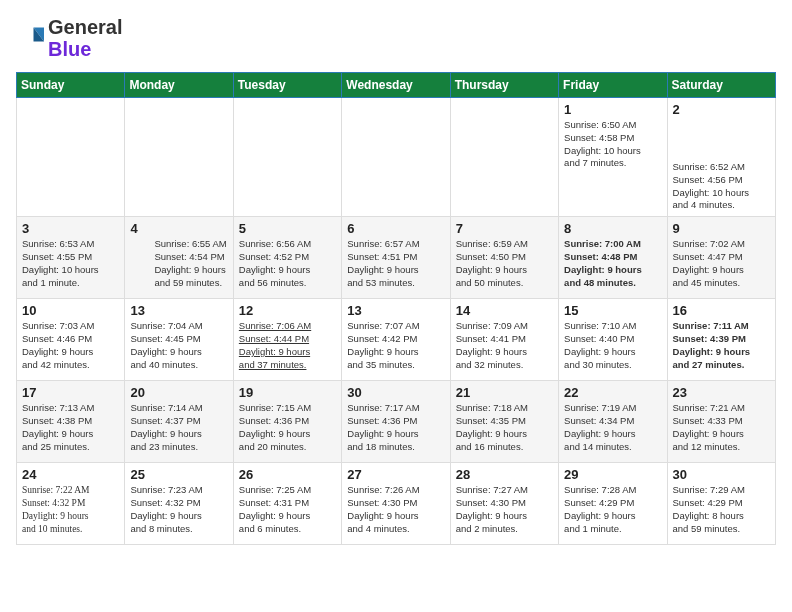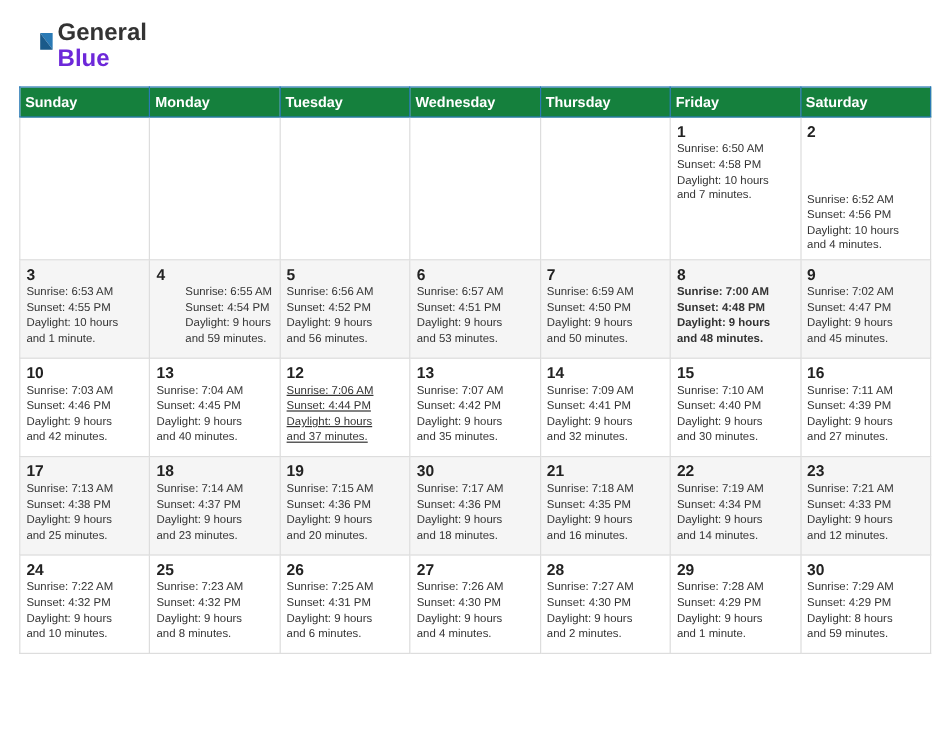--- a/index.html
+++ b/index.html
@@ -224,36 +224,36 @@
         </td>
         <td>
           <span class="day-num">15</span>
           <div class="day-detail" style="white-space: pre-line;">Sunrise: 7:10 AM
 Sunset: 4:40 PM
 Daylight: 9 hours
 and 30 minutes.</div>
         </td>
         <td>
           <span class="day-num">16</span>
-          <div class="day-detail" style="white-space: pre-line;">Sunrise: 7:11 AM
+          <div class="day-detail" style="white-space: pre-line; font-weight: bold;">Sunrise: 7:11 AM
 Sunset: 4:39 PM
 Daylight: 9 hours
 and 27 minutes.</div>
         </td>
       </tr>
       <tr>
         <td>
           <span class="day-num">17</span>
           <div class="day-detail" style="white-space: pre-line;">Sunrise: 7:13 AM
 Sunset: 4:38 PM
 Daylight: 9 hours
 and 25 minutes.</div>
         </td>
         <td>
-          <span class="day-num">18</span>
+          <span class="day-num">20</span>
           <div class="day-detail" style="white-space: pre-line;">Sunrise: 7:14 AM
 Sunset: 4:37 PM
 Daylight: 9 hours
 and 23 minutes.</div>
         </td>
         <td>
           <span class="day-num">19</span>
           <div class="day-detail" style="white-space: pre-line;">Sunrise: 7:15 AM
 Sunset: 4:36 PM
 Daylight: 9 hours
@@ -284,21 +284,21 @@
           <span class="day-num">23</span>
           <div class="day-detail" style="white-space: pre-line;">Sunrise: 7:21 AM
 Sunset: 4:33 PM
 Daylight: 9 hours
 and 12 minutes.</div>
         </td>
       </tr>
       <tr>
         <td>
           <span class="day-num">24</span>
-          <div class="day-detail" style="white-space: pre-line;">Sunrise: 7:22 AM
+          <div class="day-detail" style="white-space: pre-line; font-family: Liberation Serif, serif;">Sunrise: 7:22 AM
 Sunset: 4:32 PM
 Daylight: 9 hours
 and 10 minutes.</div>
         </td>
         <td>
           <span class="day-num">25</span>
           <div class="day-detail" style="white-space: pre-line;">Sunrise: 7:23 AM
 Sunset: 4:32 PM
 Daylight: 9 hours
 and 8 minutes.</div>

